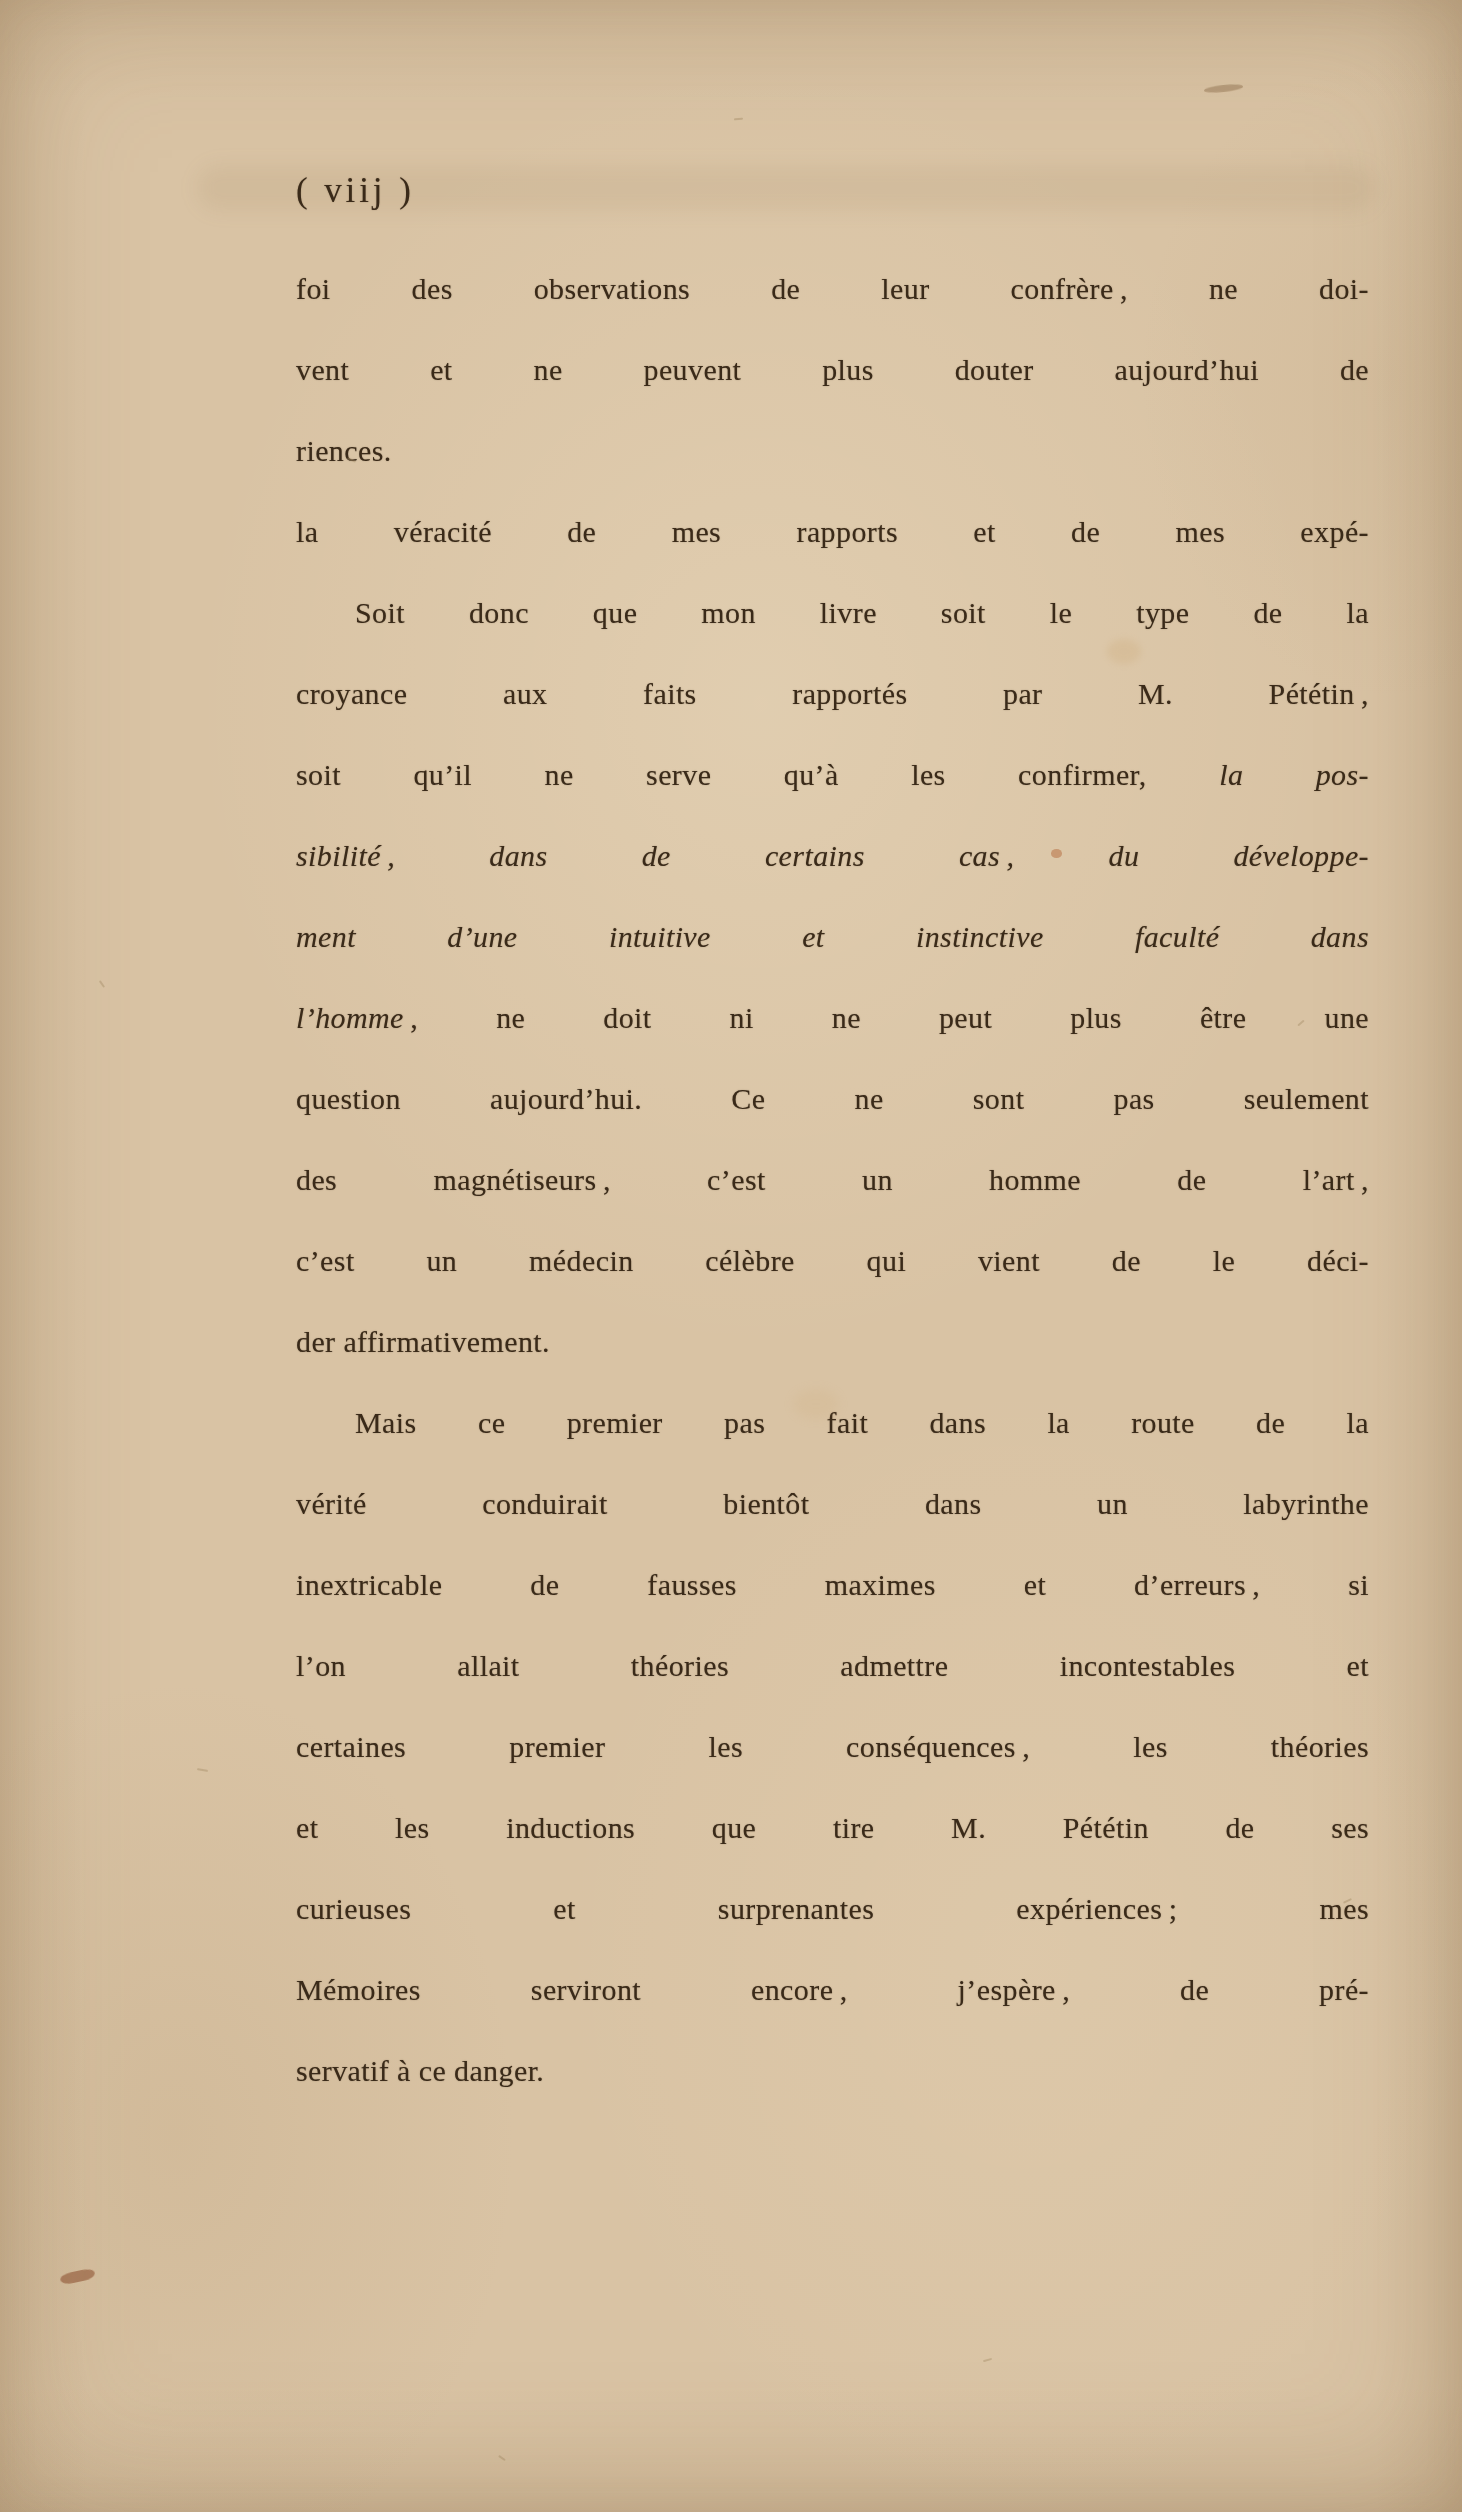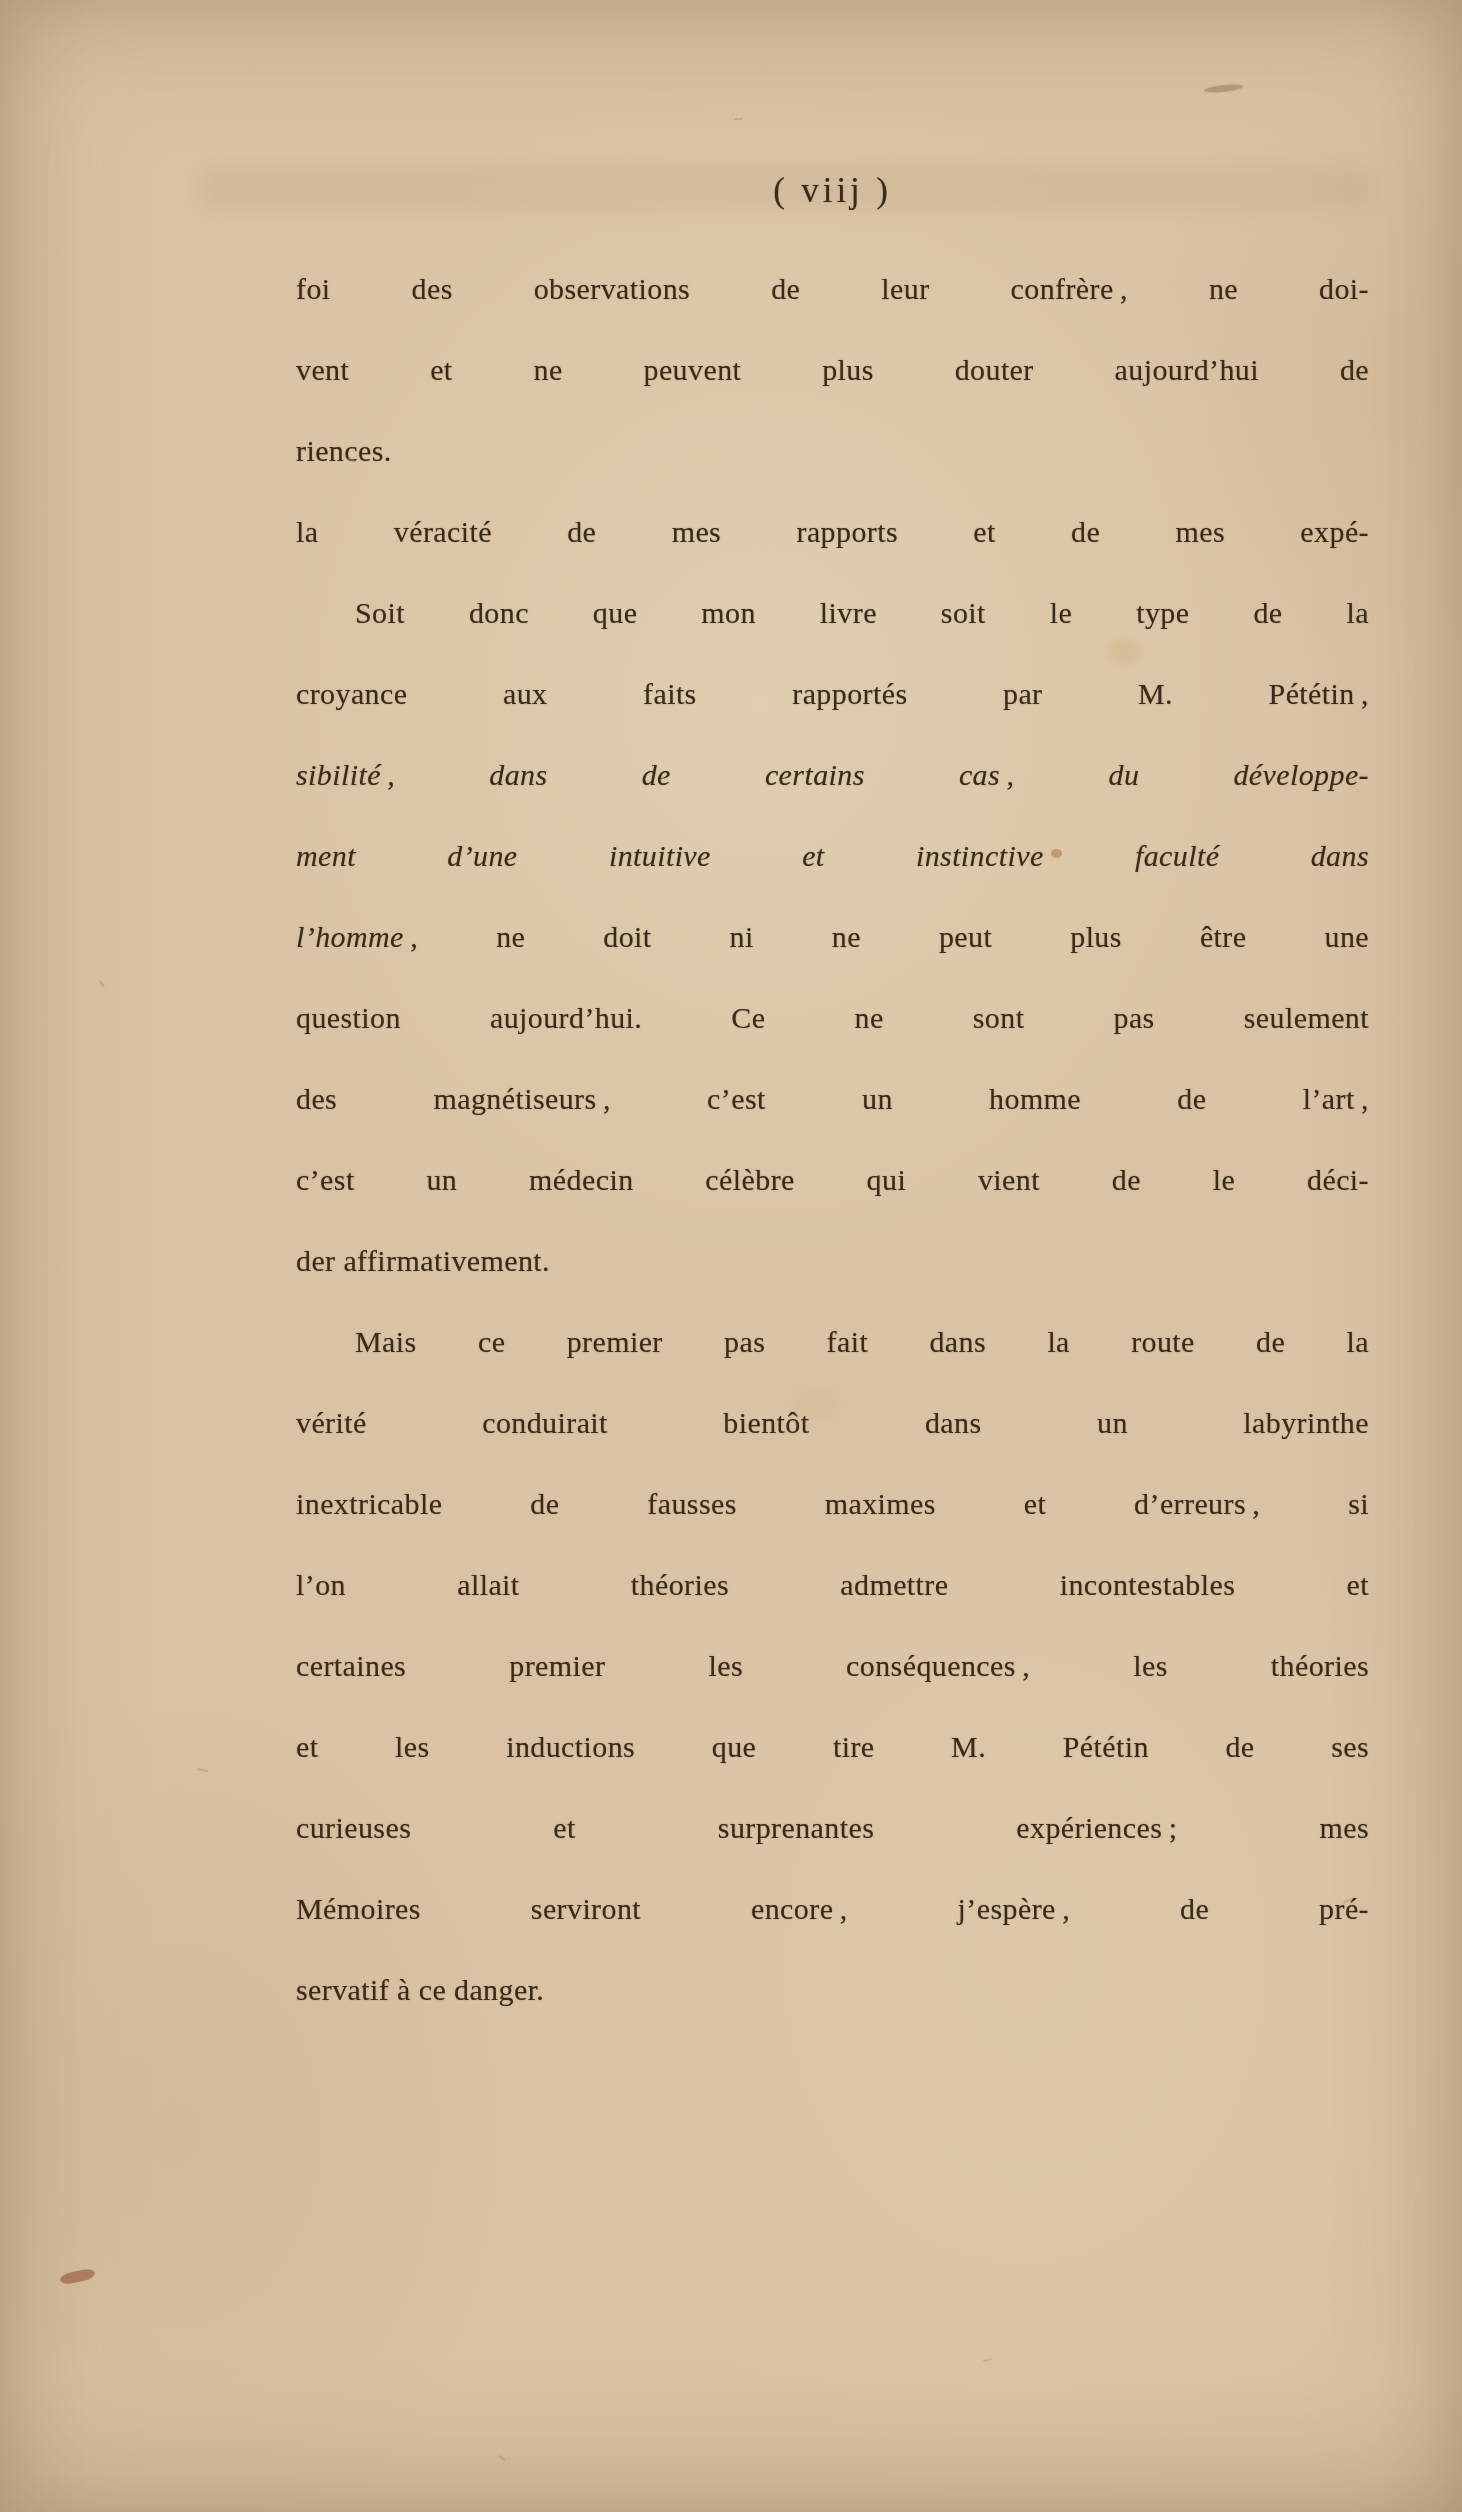--- a/index.html
+++ b/index.html
@@ -17,21 +17,21 @@
       linear-gradient(0deg, rgba(150,120,80,.10) 0%, rgba(150,120,80,0) 5%, rgba(150,120,80,0) 96%, rgba(150,120,80,.08) 100%);
     font-family:"Liberation Serif","DejaVu Serif",serif;
     color:var(--ink,#3a2a19);
   }
   .page::after{ 
     content:"";position:absolute;inset:0;pointer-events:none;
     box-shadow:inset 0 0 144px rgba(122,94,56,.28), inset 0 0 39px rgba(122,94,56,.12);
   }
   .folio{
     position:absolute;top:161px;left:296px;width:1073px;
-    text-align:center;
+    text-align:left;
     font-size:35px;line-height:59px;
     letter-spacing:3.9px;
     text-shadow:0 0 1.3px rgba(58,42,25,.40);
     white-space:pre;
   }
   .smudge{ 
     position:absolute;top:165px;left:197px;width:1179px;height:46px;
     background:rgba(146,116,76,.10);
     filter:blur(9.2px);
     border-radius:26px;
@@ -65,20 +65,21 @@
   <div class="text-block">
       <div>
         <div class="line"><span>foi des observations de leur confrère , ne doi-</span></div>
         <div class="line"><span>vent et ne peuvent plus douter aujourd’hui de</span></div>
         <div class="line last"><span>riences.</span></div>
         <div class="line"><span>la véracité de mes rapports et de mes expé-</span></div>
       </div>
       <div>
         <div class="line indent"><span>Soit donc que mon livre soit le type de la</span></div>
         <div class="line"><span>croyance aux faits rapportés par M. Pététin ,</span></div>
+        <div class="line"><span>soit qu’il ne serve qu’à les confirmer, </span><span class="it">la pos-</span></div>
         <div class="line"><span class="it">sibilité , dans de certains cas , du développe-</span></div>
         <div class="line"><span class="it">ment d’une intuitive et instinctive faculté dans</span></div>
         <div class="line"><span class="it">l’homme</span><span> , ne doit ni ne peut plus être une</span></div>
         <div class="line"><span>question aujourd’hui. Ce ne sont pas seulement</span></div>
         <div class="line"><span>des magnétiseurs , c’est un homme de l’art ,</span></div>
         <div class="line"><span>c’est un médecin célèbre qui vient de le déci-</span></div>
         <div class="line last"><span>der affirmativement.</span></div>
       </div>
       <div>
         <div class="line indent"><span>Mais ce premier pas fait dans la route de la</span></div>

